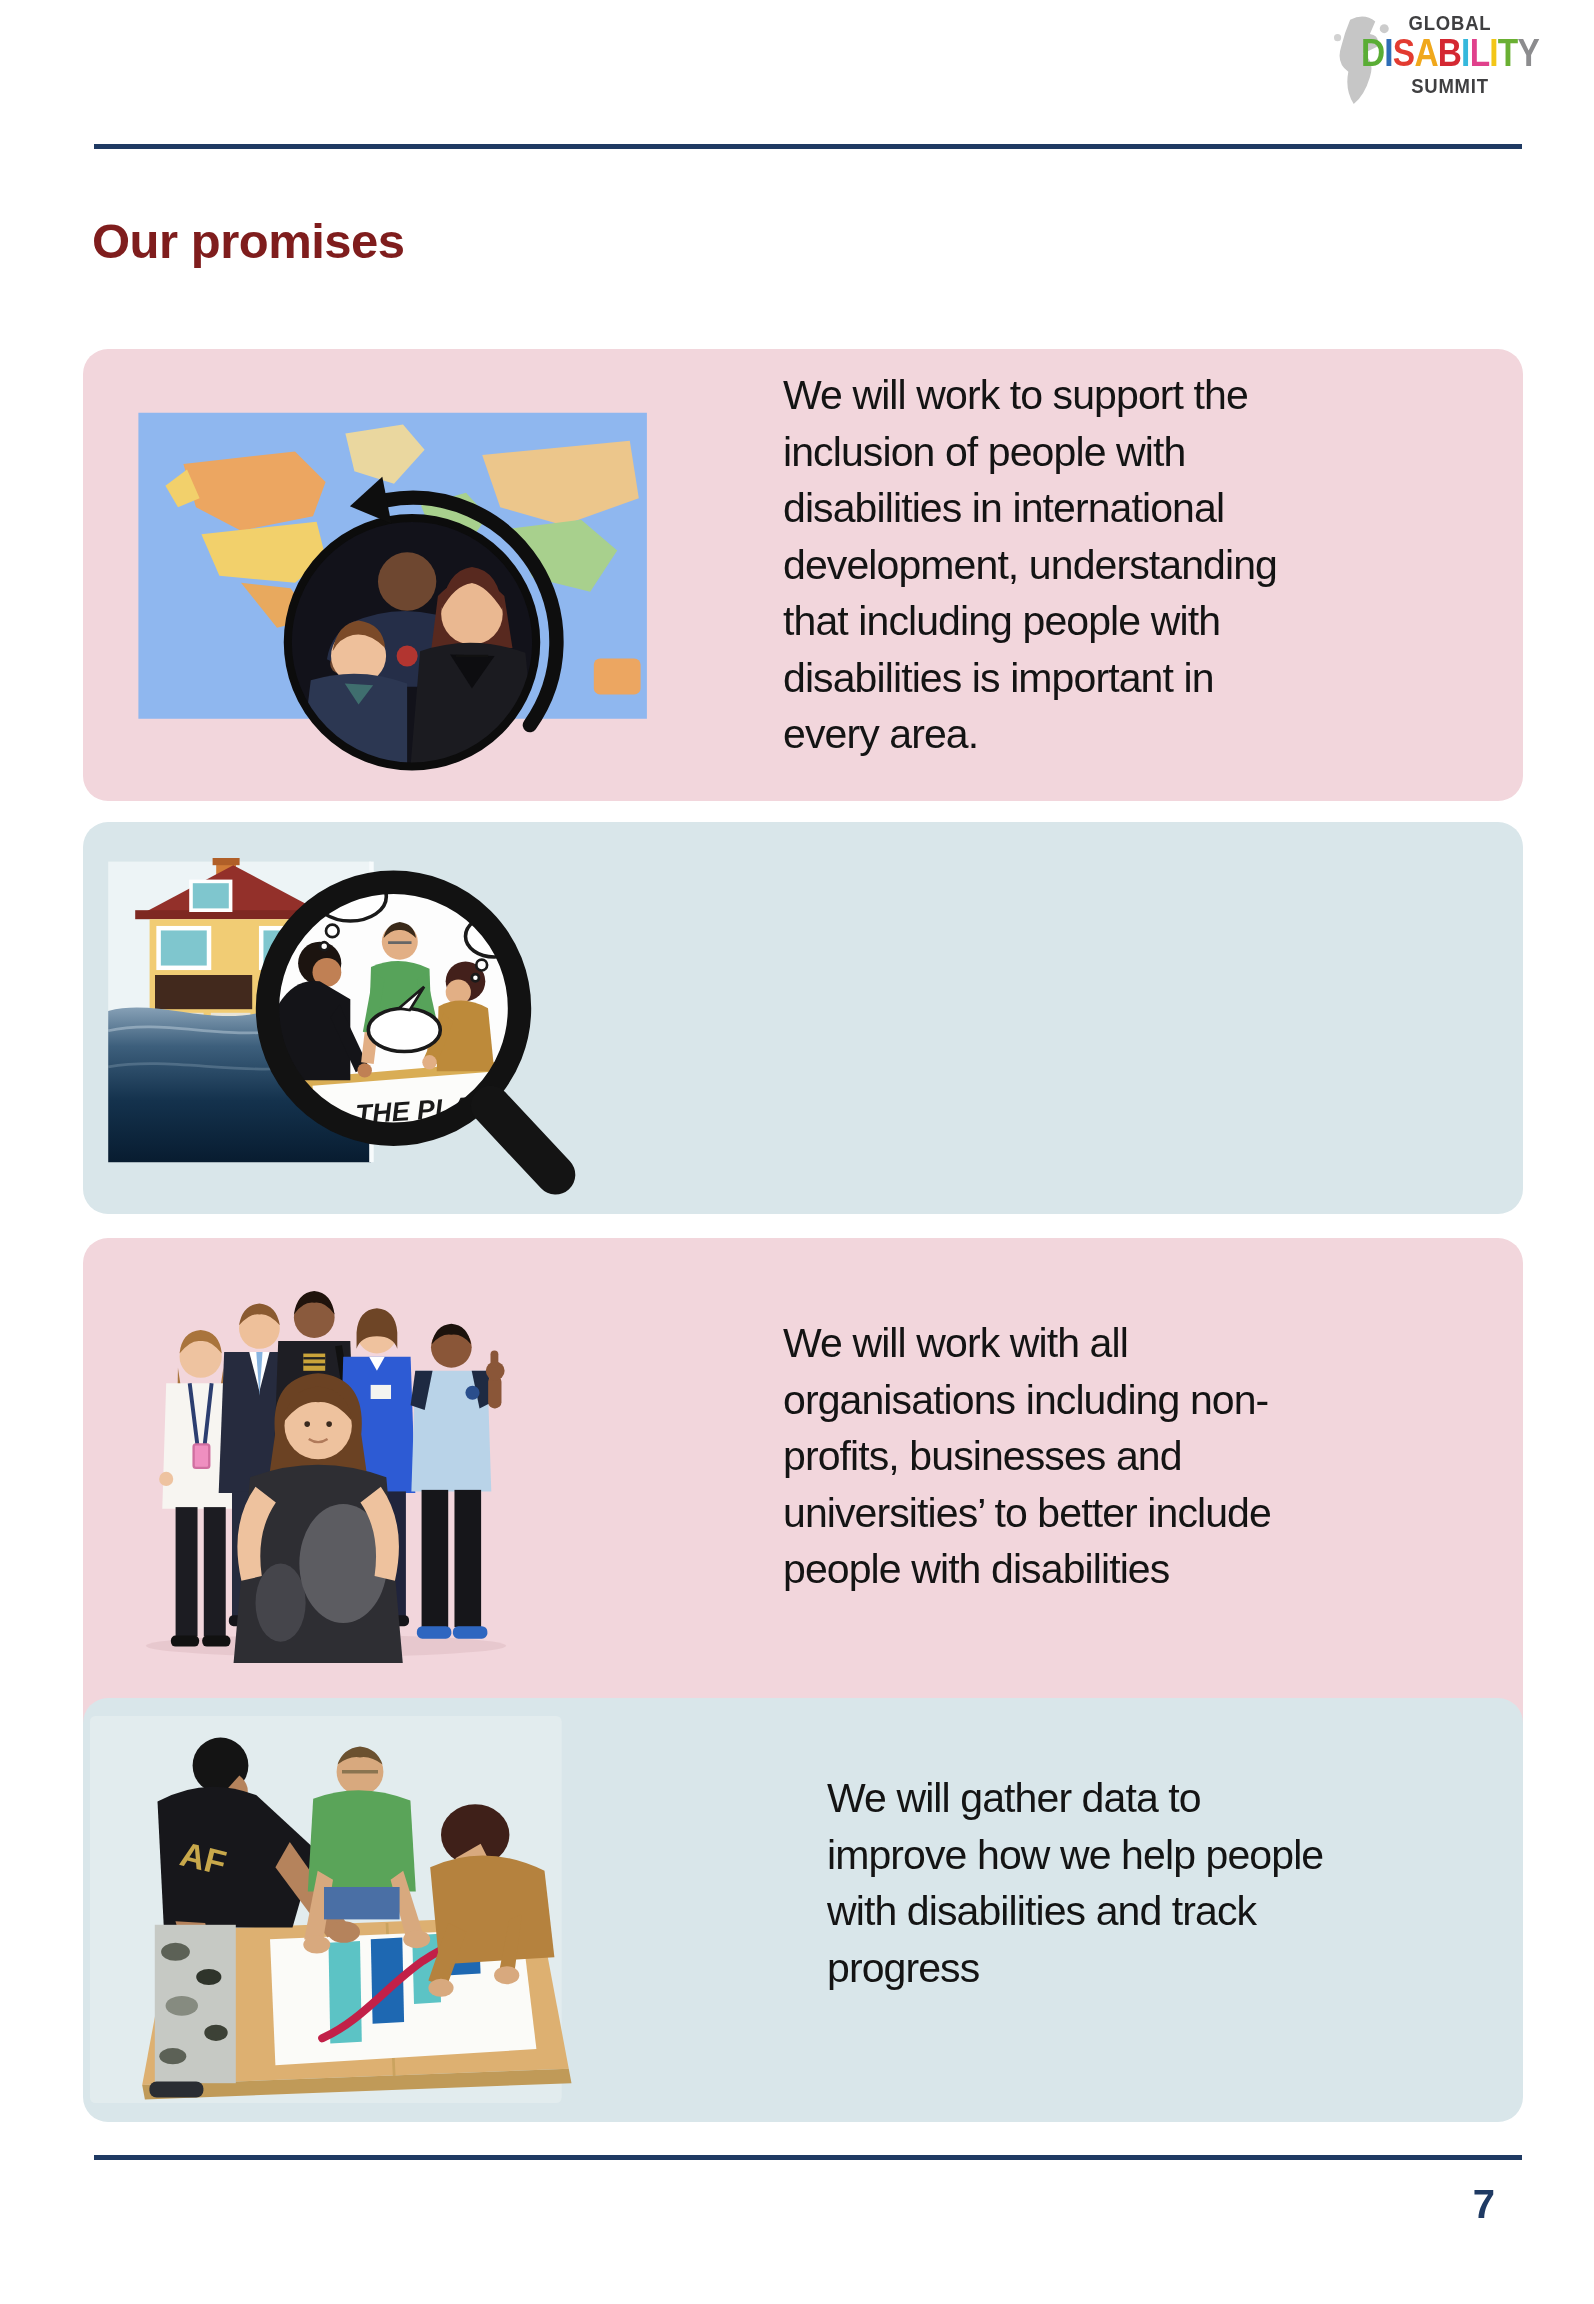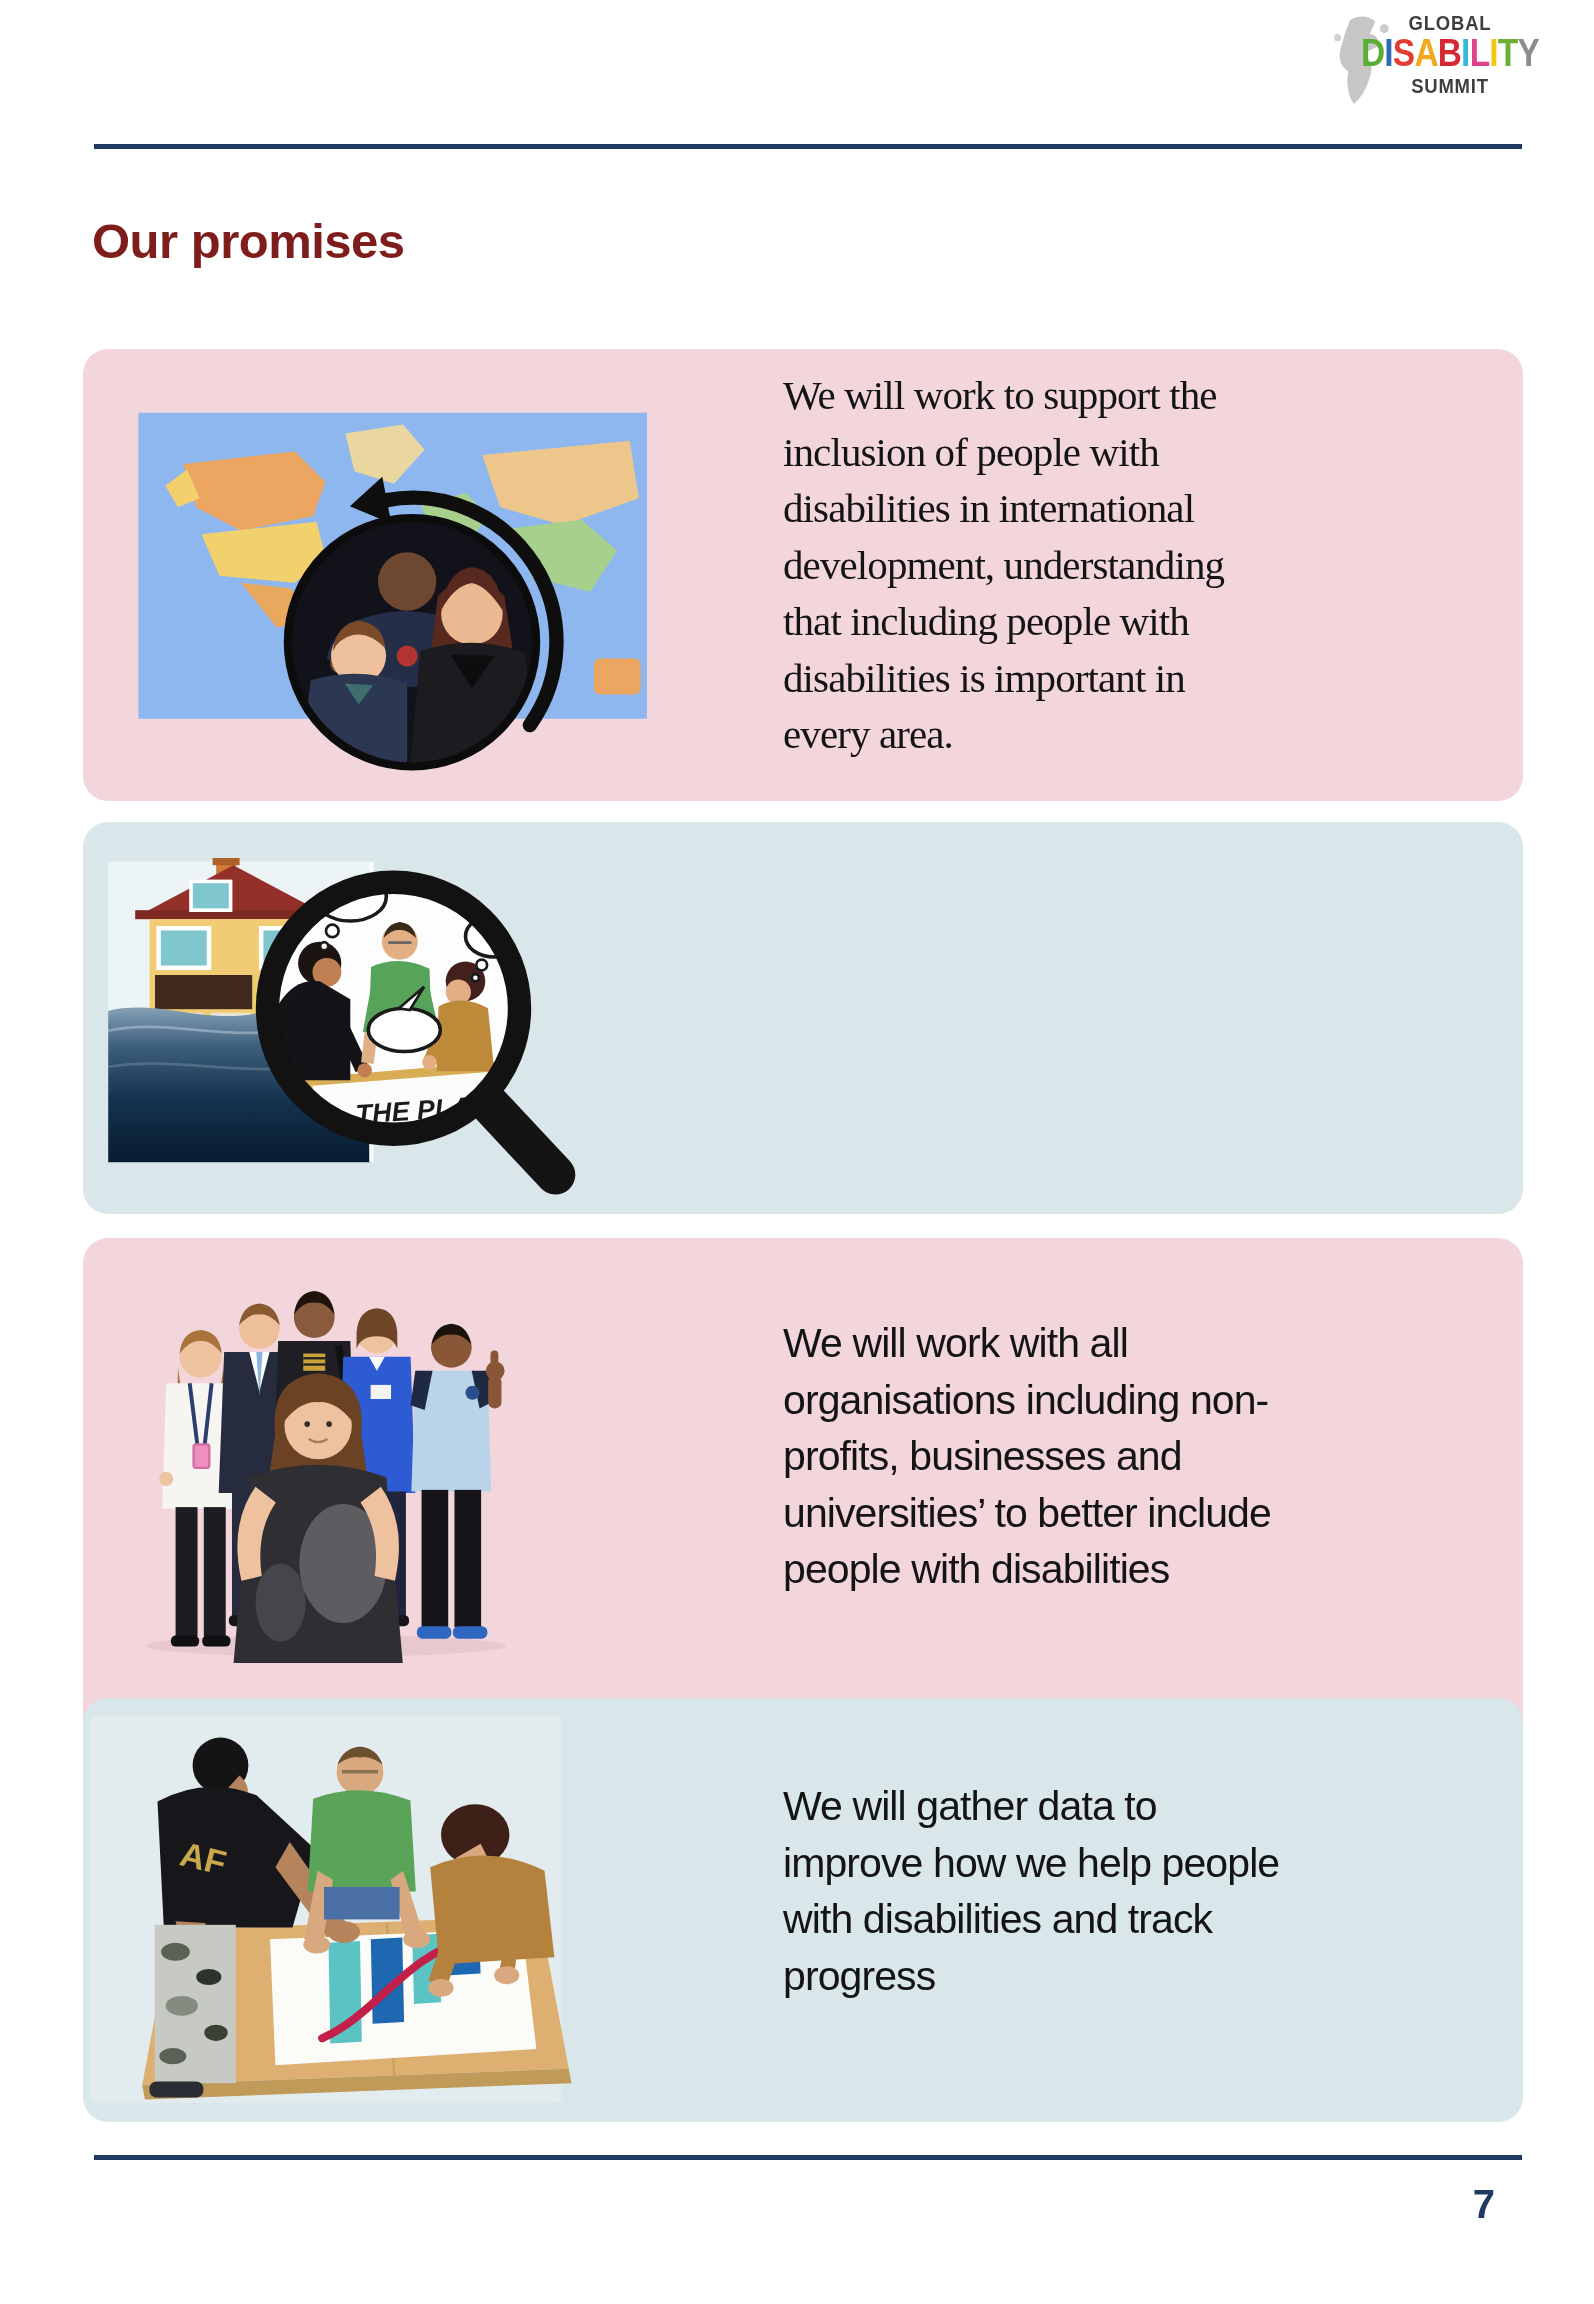--- a/index.html
+++ b/index.html
@@ -29,24 +29,24 @@
   #card4 { top:1698px; height:424px; }
   .card-image { position:absolute; }
   #card1 .card-image { left:50px; top:50px; width:540px; height:401px; }
   #card2 .card-image { left:18px; top:36px; width:504px; height:351px; }
   #card3 .card-image { left:0px;  top:20px; width:486px; height:405px; }
   #card4 .card-image { left:7.2px;  top:18px; width:504px; height:396px; }
   .card-text {
     position:absolute; left:700px; width:720px; color:#141414;
     font-size:41px; line-height:1.38; letter-spacing:-0.9px; white-space:pre-line;
   }
-  #card1 .card-text { top:18px;font-family:Liberation Serif, serif; }
+  #card1 .card-text { top:18px; }
   #card2 .card-text { top:68px; }
   #card3 .card-text { top:77px; }
-  #card4 .card-text { top:80px; }
+  #card4 .card-text { top:72px;margin-left:44px; }
   svg { display:block; }
 </style>
 </head>
 <body>
 
 <div class="page">
 
   <div class="logo">
     <svg class="logo-map" viewBox="0 0 88 104">
       <path d="M28 6 Q44 -2 56 8 L50 22 Q62 24 58 36 L42 44 Q56 52 50 70 Q44 90 32 100 Q22 84 26 64 Q12 54 18 36 Q22 20 28 6 Z" fill="#c6c6c6"></path>

